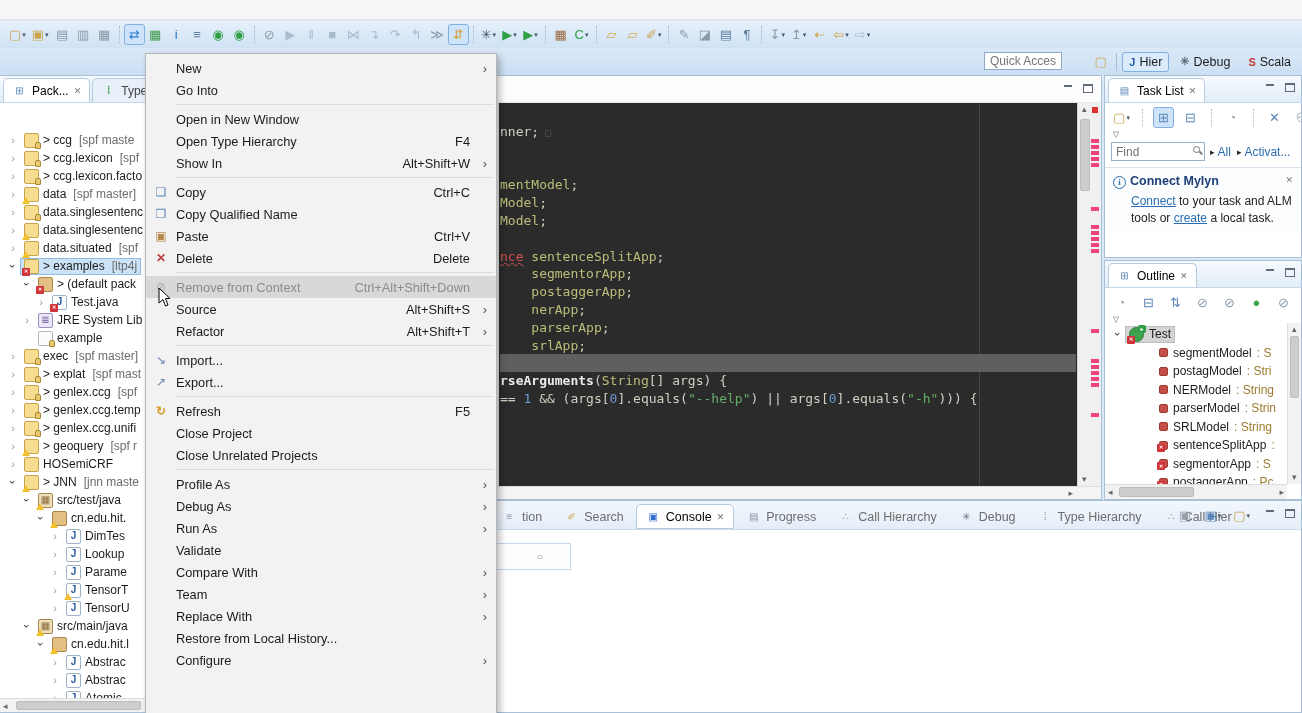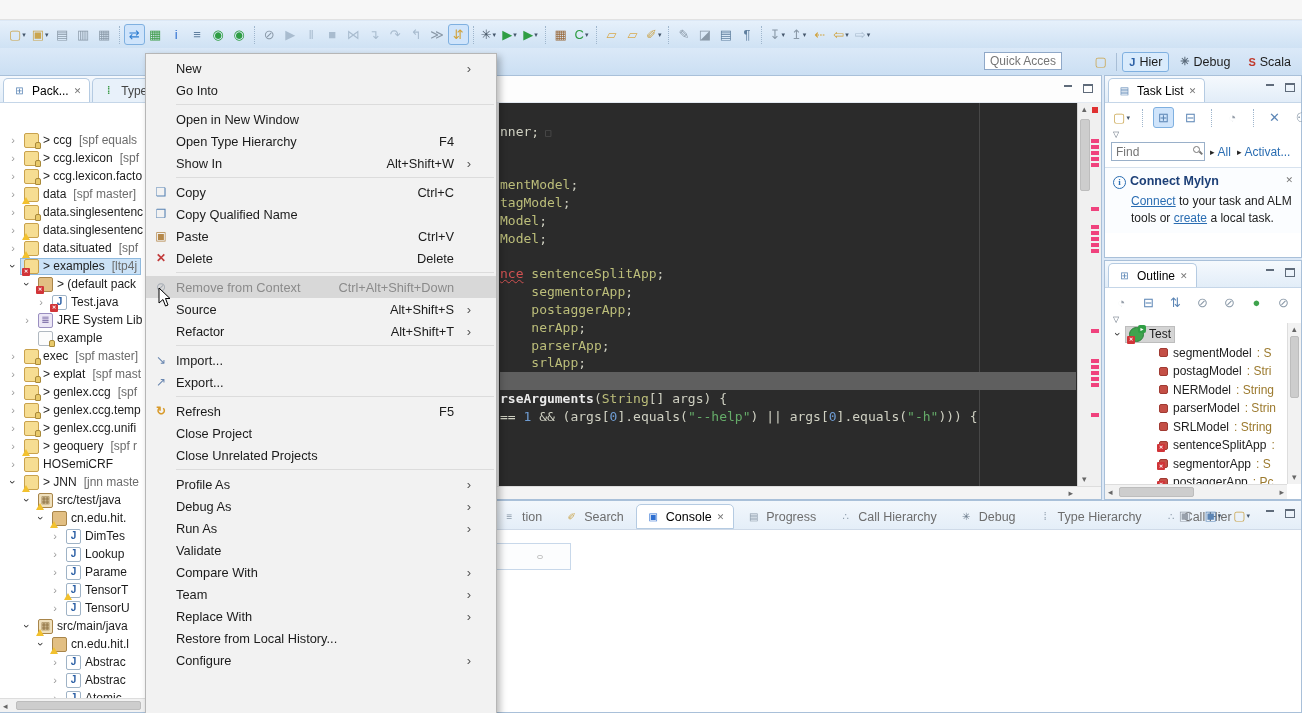--- a/index.html
+++ b/index.html
@@ -124,21 +124,21 @@
   .otree{position:absolute;top:62px;left:0;right:14px;bottom:15px;overflow:hidden;padding-top:2px}
   .orow{height:18.5px;display:flex;align-items:center;padding-left:calc(6px + var(--d,0)*30px);font-size:12px;white-space:nowrap}
   .orow .tr-in{gap:5px}
   .orow.selected .tr-in{background:#d4d4d4;border:1px solid #bdbdbd}
   .otype{color:#9c7a2e}
   .ovs{position:absolute;right:0;top:62px;bottom:15px;width:14px;background:#f2f2f2;border-left:1px solid #ddd}
   .ohs{position:absolute;left:0;right:14px;bottom:0;height:15px;background:#f2f2f2;border-top:1px solid #ddd}
   
   .cmenu{position:absolute;left:145px;top:53px;width:352px;height:662px;background:#f2f2f2;
          border:1px solid #b6b6b6;box-shadow:3px 3px 7px rgba(0,0,0,.28);z-index:50;padding-top:3px;overflow:hidden}
-  .mi{height:22px;display:flex;align-items:center;padding-right:20px}
+  .mi{height:22px;display:flex;align-items:center;padding-right:4px}
   .mi.hl{background:#d8d8d8}
   .mic{width:30px;display:flex;justify-content:center;font-size:12px;flex:none}
   .ml{font-size:12.8px;color:#1b1b1b}
   .sp{flex:1}
   .msc{font-size:12.8px;color:#1b1b1b;margin-right:8px}
   .mi::after{content:"";width:14px;text-align:center;font-size:13px;color:#555}
   .mi.has-sub::after{content:"›"}
   .mi.disabled .ml,.mi.disabled .msc{color:#8b8b8b}
   .menu-sep{display:block;height:1px;background:#dcdcdc;margin:3px 2px 3px 30px}
   
@@ -344,21 +344,21 @@
       </div>
     <div class="tree">
 
     <div class="trow" style="--d: 0;">
           <span class="tw tw-col">›</span>
           <span class="tr-in">
             <span class="ic ic-folder-git" style="background: rgb(246, 221, 146); border: 1px solid rgb(201, 162, 77);">
               <span class="badge b-db"></span>
             </span>
             <span class="lbl">&gt; ccg</span>
-            <span class="deco">[spf equals</span>
+            <span class="deco">[spf maste</span>
           </span>
         </div>
         <div class="trow" style="--d: 0;">
           <span class="tw tw-col">›</span>
           <span class="tr-in">
             <span class="ic ic-folder-git" style="background: rgb(246, 221, 146); border: 1px solid rgb(201, 162, 77);">
               <span class="badge b-db"></span>
             </span>
             <span class="lbl">&gt; ccg.lexicon</span>
             <span class="deco">[spf</span>
@@ -660,21 +660,20 @@
     </div>
     <div class="ed-body">
       <div class="ed-l">
         <div class="mline"></div>
         <div class="code">
 
         <div class="ln"><span class="c-pl">nner;</span><span class="c-ws"> □</span></div>
             <div class="ln"></div>
             <div class="ln"></div>
             <div class="ln"><span class="c-fld">mentModel</span><span class="c-pl">;</span></div>
-            <div class="ln"><span class="c-fld">tagModel</span><span class="c-pl">;</span></div>
             <div class="ln"><span class="c-fld">Model</span><span class="c-pl">;</span></div>
             <div class="ln"><span class="c-fld">Model</span><span class="c-pl">;</span></div>
             <div class="ln"></div>
             <div class="ln"><span class="c-err">nce</span><span class="c-pl"> </span><span class="c-fld">sentenceSplitApp</span><span class="c-pl">;</span></div>
             <div class="ln"><span class="c-pl">    </span><span class="c-fld">segmentorApp</span><span class="c-pl">;</span></div>
             <div class="ln"><span class="c-pl">    </span><span class="c-fld">postaggerApp</span><span class="c-pl">;</span></div>
             <div class="ln"><span class="c-pl">    </span><span class="c-fld">nerApp</span><span class="c-pl">;</span></div>
             <div class="ln"><span class="c-pl">    </span><span class="c-fld">parserApp</span><span class="c-pl">;</span></div>
             <div class="ln"><span class="c-pl">    </span><span class="c-fld">srlApp</span><span class="c-pl">;</span></div>
             <div class="ln cur"></div>

